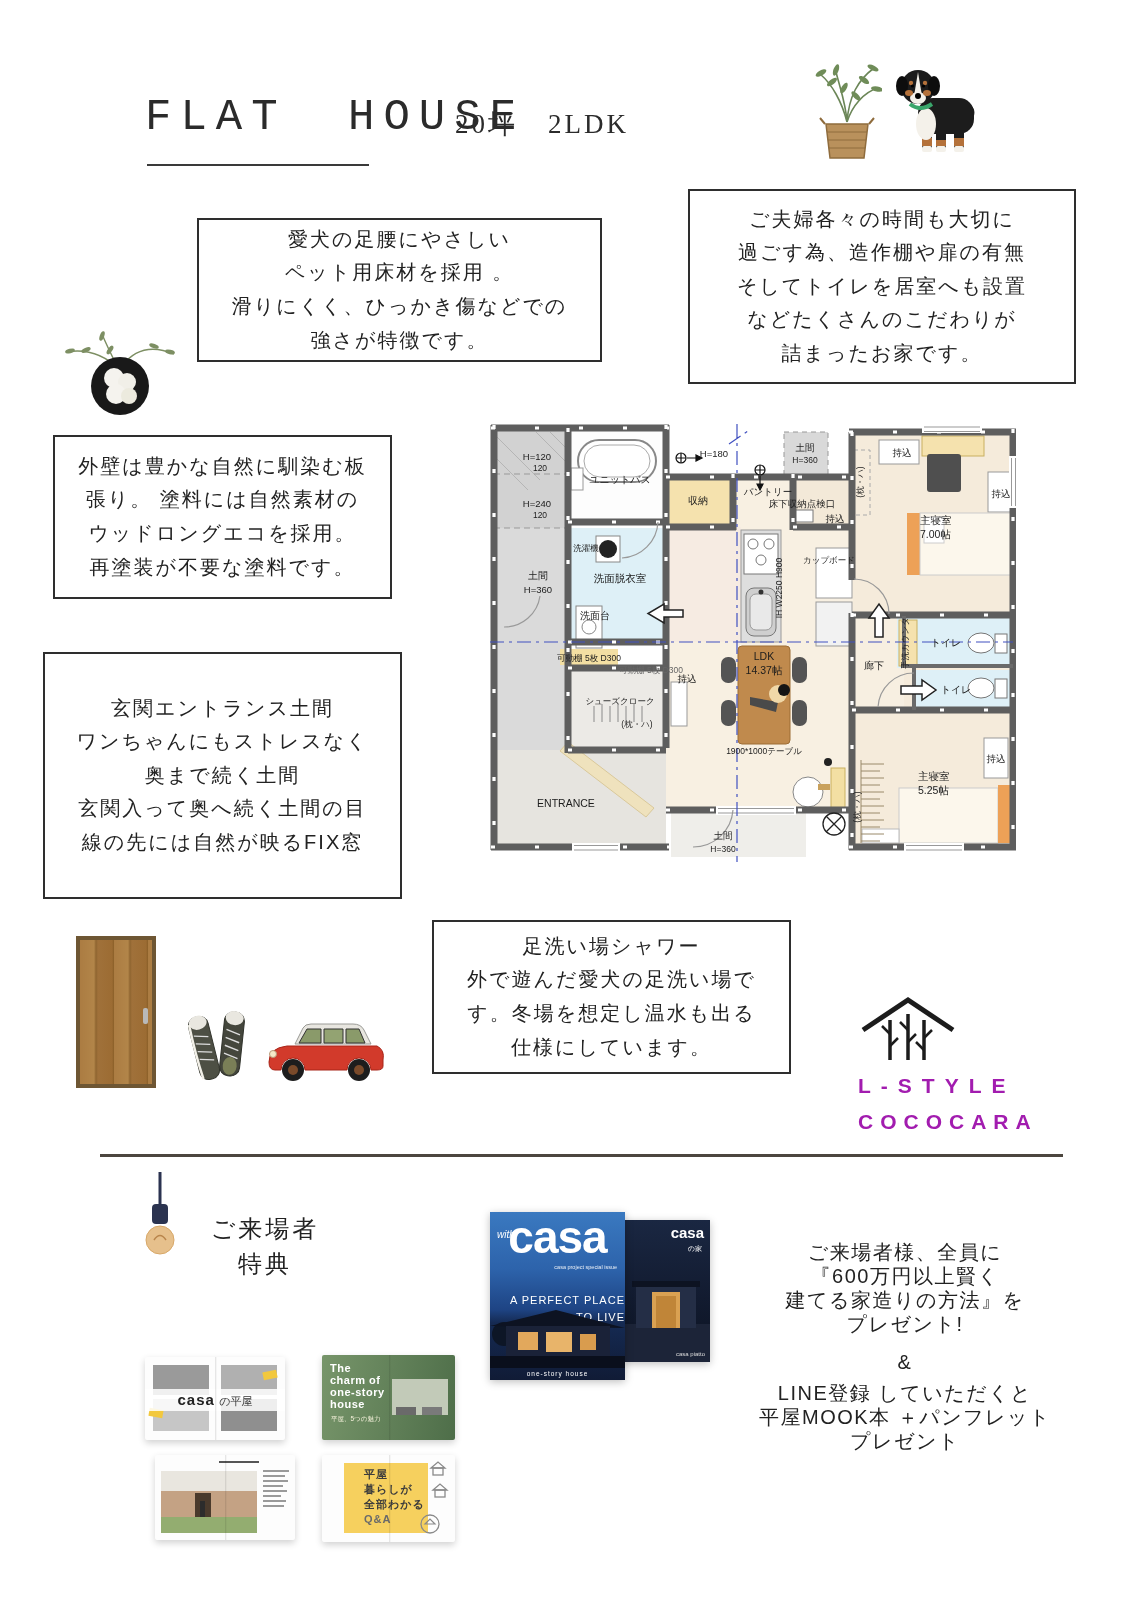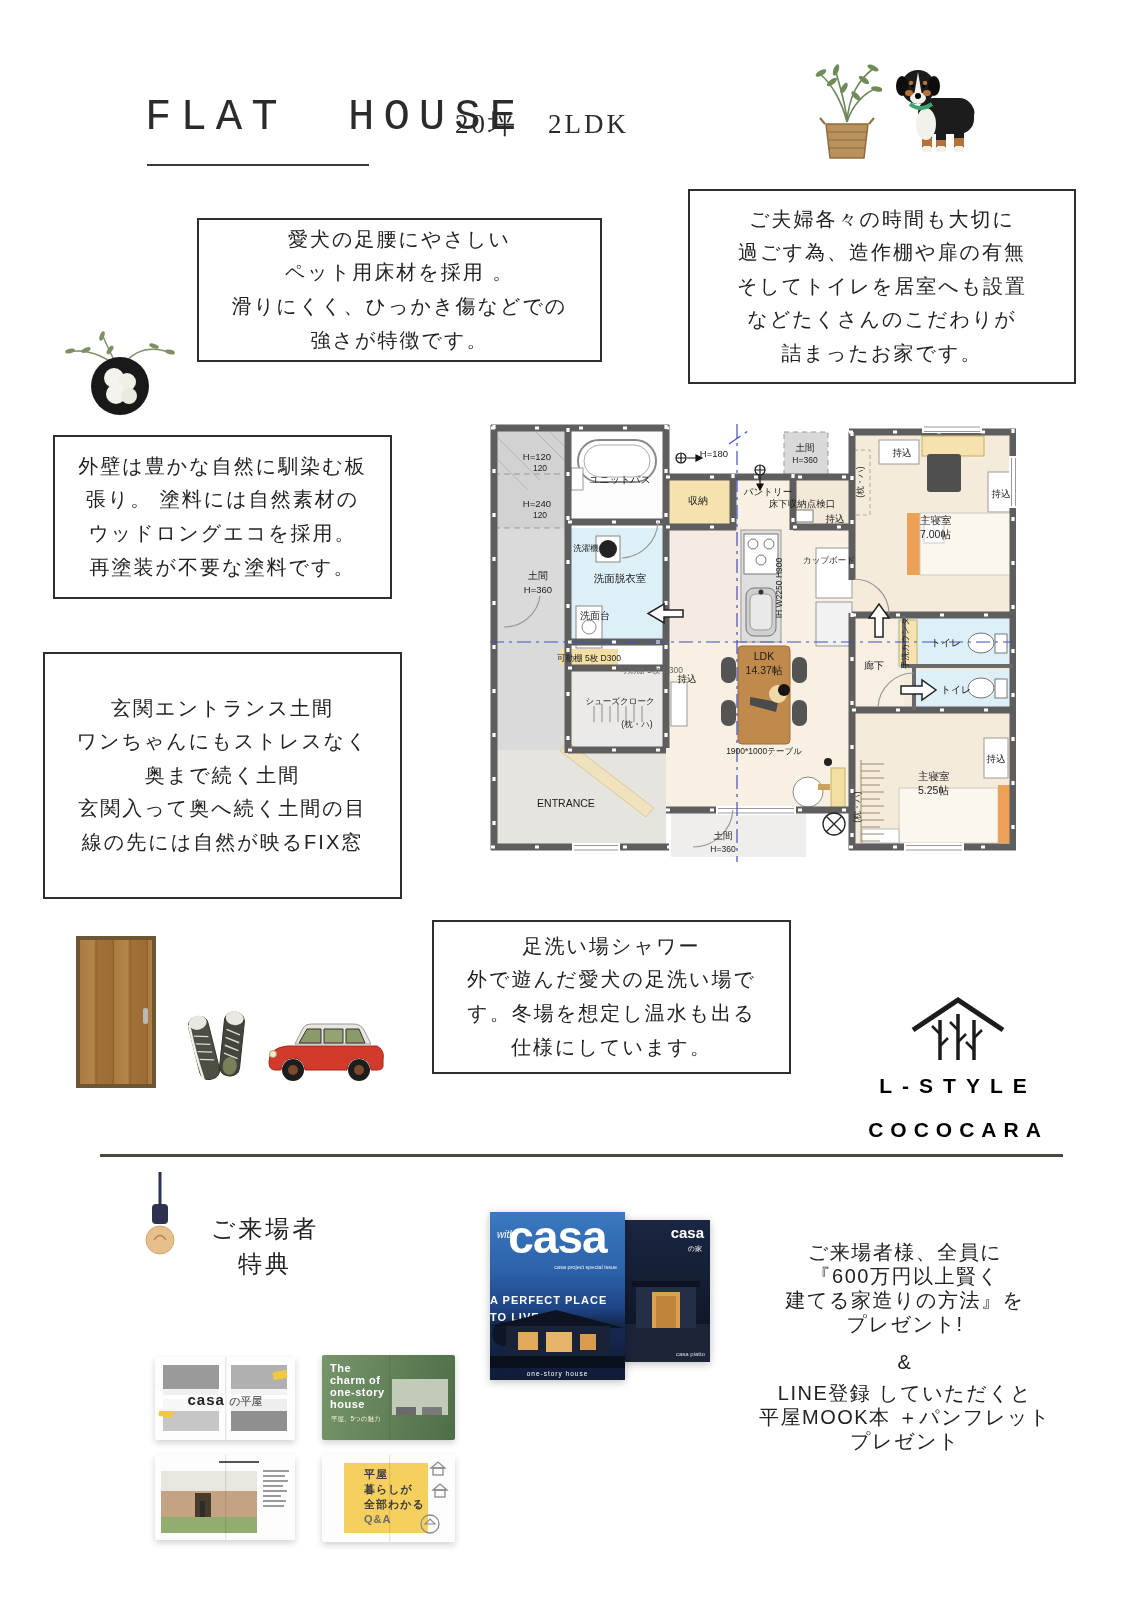--- a/index.html
+++ b/index.html
@@ -17,35 +17,35 @@
   .note{border:2px solid #2e2e2e;background:#fff;display:flex;flex-direction:column;
         justify-content:center;text-align:center;letter-spacing:2px;color:#222;font-size:20px}
   .note div{line-height:1.68;white-space:nowrap}
 
   
   .fpt{font-size:10px;fill:#1c1c1c;text-anchor:middle;font-family:"Liberation Sans","DejaVu Sans",sans-serif}
   .fp9{font-size:8.5px}.fp95{font-size:9.5px}.fp105{font-size:10.5px}
   .fps{text-anchor:start}.fpg{fill:#666}
 
   
-  .logo{width:200px;text-align:center;color:#000000}
+  .logo{width:200px;color:#a21caf}
   .logo-line1{font-size:21px;font-weight:600;letter-spacing:10px;margin-top:6px;white-space:nowrap}
-  .logo-line2{font-size:21px;font-weight:600;letter-spacing:7px;margin-top:20px;white-space:nowrap}
+  .logo-line2{font-size:21px;font-weight:600;letter-spacing:7px;margin-top:12px;white-space:nowrap}
 
   .divider{background:#4c463f;height:3px}
 
   .benefit-heading{font-size:24px;letter-spacing:3px;line-height:1.45;text-align:center;color:#222;white-space:nowrap}
 
   
   .cover{overflow:hidden;box-shadow:0 2px 8px rgba(0,0,0,.25)}
   .cover-front{background:linear-gradient(180deg,#3a79c0 0%,#2d63ab 34%,#1e4484 58%,#152a52 66%,#101b36 100%);color:#fff}
   .cf-with{position:absolute;left:7px;top:17px;font-size:10px;font-style:italic}
   .cf-brand{position:absolute;left:0;right:0;top:-2px;text-align:center;font-size:46px;font-weight:bold;letter-spacing:-1px}
   .cf-tag{position:absolute;right:8px;top:52px;font-size:5.5px;opacity:.9}
-  .cf-head{position:absolute;left:0;right:0;top:80px;text-align:left;font-weight:bold;font-size:11px;line-height:1.5;letter-spacing:1px}
+  .cf-head{position:absolute;left:0;right:0;top:80px;text-align:right;font-weight:normal;font-size:11px;line-height:1.5;letter-spacing:1px}
   .cf-foot{position:absolute;left:0;right:0;bottom:3px;text-align:center;font-size:6.5px;letter-spacing:1px}
   .cover-back{background:linear-gradient(180deg,#1a2742 0%,#121b30 55%,#0c1322 100%);color:#fff}
   .cb-brand{position:absolute;right:6px;top:4px;font-size:15px;font-weight:bold}
   .cb-sub{position:absolute;right:8px;top:24px;font-size:7px}
   .cb-foot{position:absolute;right:5px;bottom:5px;font-size:6px;color:#ddd}
 
   
   .spread{background:#fdfdfd;box-shadow:0 3px 7px rgba(0,0,0,.18);border-radius:2px;overflow:hidden}
   .spread .fold{position:absolute;left:50%;top:0;bottom:0;width:2px;background:linear-gradient(90deg,rgba(0,0,0,.12),rgba(0,0,0,0));}
   .tl-title{position:absolute;left:0;right:0;top:32px;text-align:center;background:rgba(255,255,255,.85);padding:2px 0}
@@ -434,21 +434,21 @@
       <polygon points="0,20 66,4 135,22" fill="#0d1322"></polygon>
       <rect x="16" y="20" width="104" height="32" fill="#1a2238"></rect>
       <rect x="28" y="26" width="20" height="18" fill="#e2a85c"></rect>
       <rect x="56" y="26" width="26" height="20" fill="#e8b46a"></rect>
       <rect x="90" y="28" width="16" height="16" fill="#d99c4e"></rect>
       <rect x="0" y="50" width="135" height="12" fill="#0a0f1c"></rect>
     </svg>
     <div class="cf-foot">one-story house</div>
   </div>
 
-  <div class="abs spread" style="left:155px;top:1357px;width:140px;height:83px">
+  <div class="abs spread" style="left:145px;top:1357px;width:140px;height:83px">
     <div class="abs" style="left:8px;top:8px;width:56px;height:30px;background:#9a9a9a"></div>
     <div class="abs" style="left:8px;top:42px;width:56px;height:32px;background:#c6c6c6"></div>
     <div class="abs" style="left:76px;top:8px;width:56px;height:30px;background:#b0b0b0"></div>
     <div class="abs" style="left:76px;top:42px;width:56px;height:32px;background:#8f8f8f"></div>
     <div class="abs" style="left:118px;top:14px;width:14px;height:8px;background:#f2c83e;transform:rotate(-12deg)"></div>
     <div class="abs" style="left:4px;top:52px;width:14px;height:8px;background:#f2c83e;transform:rotate(10deg)"></div>
     <div class="tl-title">
       <span class="tl-brand">casa</span>
       <span class="tl-sub">の平屋</span>
     </div>

